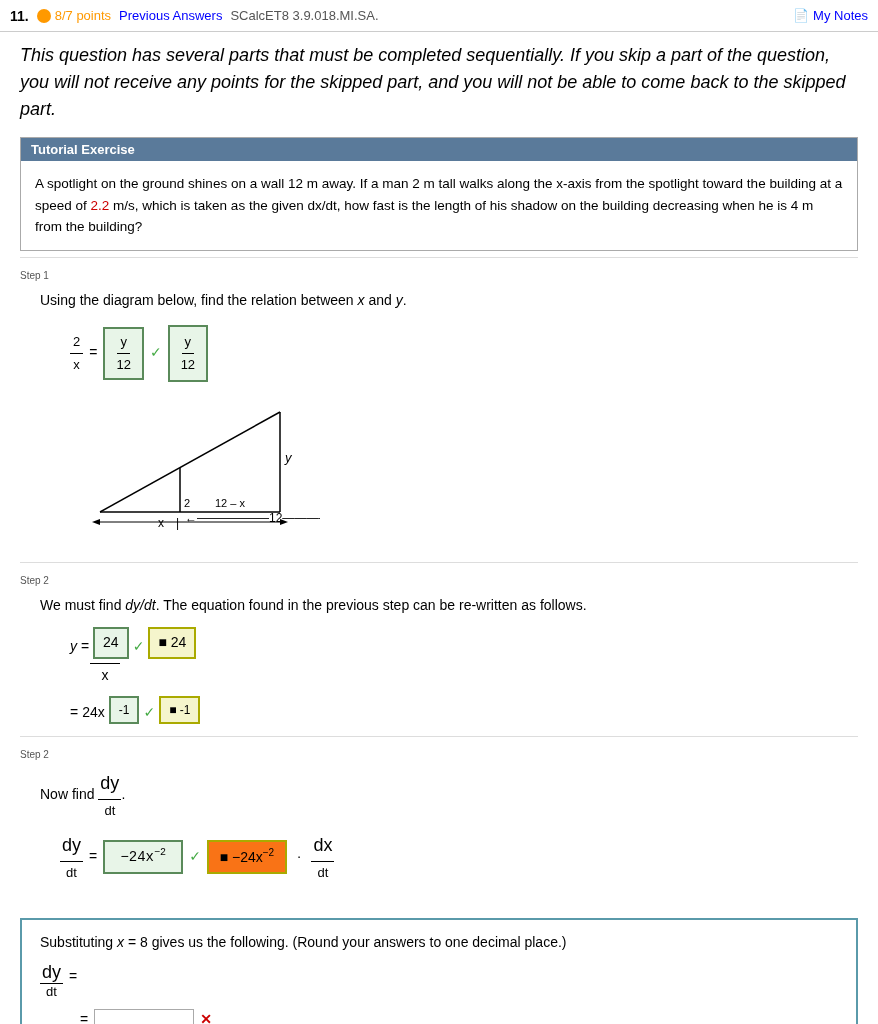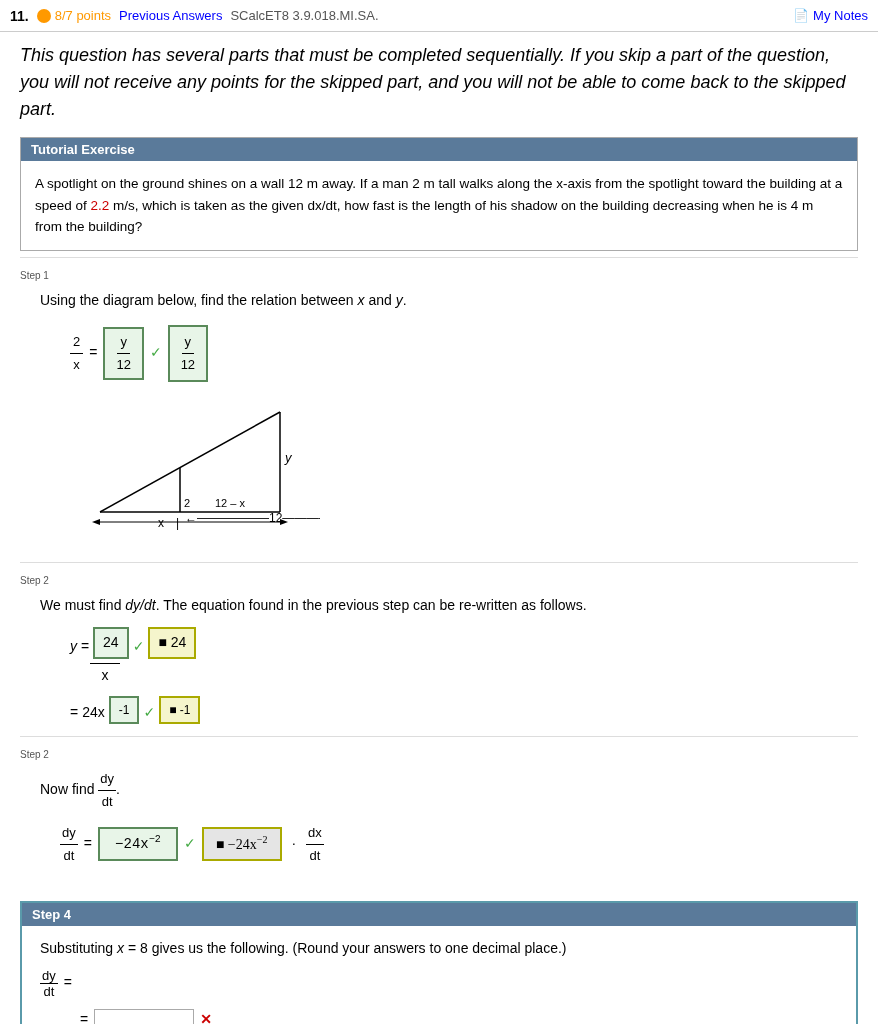--- a/index.html
+++ b/index.html
@@ -175,21 +175,21 @@
     }
     .inline-frac .num { border-bottom: 1px solid #000; padding: 0 3px; font-size: 13px; }
     .inline-frac .den { padding: 0 3px; font-size: 13px; }
 
     .dydt-frac {
       display: inline-flex;
       flex-direction: column;
       align-items: center;
       vertical-align: middle;
     }
-    .dydt-frac .num { border-bottom: 1px solid #000; padding: 0 2px; font-size: 13px; }
+    .dydt-frac .num { border-bottom: 1px solid #000; padding: 0 2px; font-size: 18px; }
     .dydt-frac .den { padding: 0 2px; font-size: 13px; }
 
     .step3-line {
       display: flex;
       align-items: center;
       gap: 6px;
       margin: 8px 0 8px 20px;
     }
 
     .step4-eq-line {
@@ -322,32 +322,31 @@
           </span>.</p>
 
       <div class="step3-line">
         <span class="dydt-frac">
           <span class="num">dy</span>
           <span class="den">dt</span>
         </span>
         <span>=</span>
         <span class="answer-box" style="min-width:80px;font-family:Liberation Mono, monospace;">−24x<sup>−2</sup></span>
         <span class="checkmark">✓</span>
-        <span class="answer-box-yellow" style="border:2px solid #aaaa00; background:#e5e5e5; min-width:80px;font-family:Liberation Serif, serif;">■ −24x<sup>−2</sup></span>
+        <span class="answer-box-yellow" style="border:2px solid #aaaa00; background:#f97316; min-width:80px;">■ −24x<sup>−2</sup></span>
         <span>&nbsp;·&nbsp;</span>
         <span class="dydt-frac">
           <span class="num">dx</span>
           <span class="den">dt</span>
         </span>
       </div>
     </div>
   </div>
 
   <div class="step4-box">
-    <div class="step4-header">Step 4</div>
     <div class="step4-body">
       <p>Substituting <em>x</em> = 8 gives us the following. (Round your answers to one decimal place.)</p>
 
       <div class="step4-eq-line" style="margin-top:12px; align-items:flex-start;">
         <span class="dydt-frac">
           <span class="num">dy</span>
           <span class="den">dt</span>
         </span>
         <span style="margin-top:6px;">=</span>
       </div>

